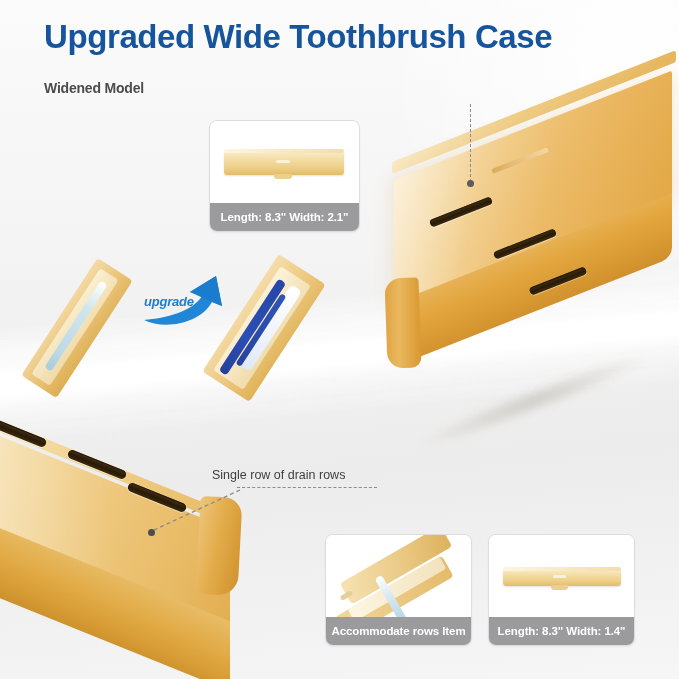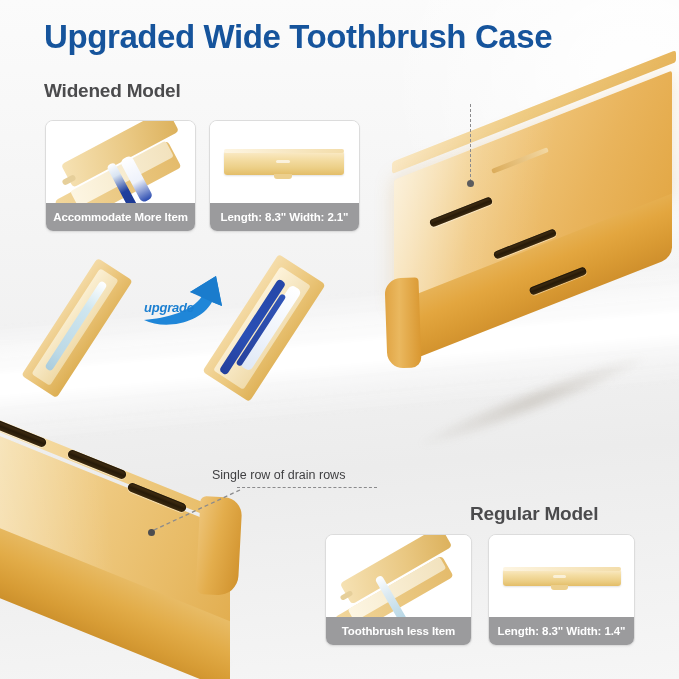--- a/index.html
+++ b/index.html
@@ -23,21 +23,21 @@
   .diag-shadow{position:absolute;left:-60px;top:372px;width:820px;height:70px;
     background:linear-gradient(180deg,rgba(206,206,208,.55) 0%,rgba(236,236,238,0) 100%);
     transform:rotate(-5.2deg);transform-origin:left top;filter:blur(3px);}
   .corner-glow{position:absolute;right:-120px;top:-80px;width:420px;height:380px;
     background:radial-gradient(ellipse at 60% 40%,rgba(255,255,255,.95),rgba(255,255,255,0) 70%);}
 
   
   .title{position:absolute;left:44px;top:18px;width:600px;
     font-size:33px;font-weight:bold;color:#16549c;letter-spacing:-.4px;
     white-space:nowrap;}
-  .sec-head{position:absolute;font-size:19px;font-weight:bold;color:#4b4b4d;letter-spacing:-.2px;white-space:nowrap;}
+  .sec-head{position:absolute;font-size:14px;font-weight:bold;color:#4b4b4d;letter-spacing:-.2px;white-space:nowrap;}
   .sec-widened{left:44px;top:80px;}
   .sec-regular{left:470px;top:503px;}
 
   
   .anno{position:absolute;font-size:12.5px;color:#3f3f41;white-space:nowrap;}
   .anno-multi{left:376px;top:86px;}
   .anno-single{left:212px;top:468px;}
   .lead-v{position:absolute;left:470px;top:104px;width:0;height:78px;
     border-left:1.3px dashed #8b8b8d;}
   .lead-dot{position:absolute;width:7px;height:7px;border-radius:50%;background:#5c5c5e;}
@@ -139,21 +139,21 @@
     transform:rotate(33deg);transform-origin:center;border-radius:4px;}
   .ma-paste{position:absolute;left:46px;top:22px;width:13px;height:96px;
     background:linear-gradient(180deg,#ffffff,#eef3fb 60%,#dfe8f5);
     transform:rotate(33deg);transform-origin:center;border-radius:5px;}
   .ma-acc{position:absolute;left:40px;top:30px;width:6px;height:84px;
     background:linear-gradient(180deg,#3155b8,#26429e);
     transform:rotate(33deg);transform-origin:center;border-radius:3px;}
 
   
   .upgrade{position:absolute;left:138px;top:268px;width:100px;height:62px;}
-  .upgrade-text{position:absolute;left:6px;top:32px;font-size:13px;font-style:italic;
+  .upgrade-text{position:absolute;left:6px;top:26px;font-size:13px;font-style:italic;
     font-weight:bold;color:#1b7fd1;letter-spacing:-.2px;}
 
   
   .ci{position:absolute;inset:0;overflow:hidden;}
   .ob-lid{position:absolute;background:linear-gradient(110deg,#f6e2b4,#e9c781 60%,#dcb15c);}
   .ob-base{position:absolute;background:linear-gradient(100deg,#f2d79c,#e4bb6b);}
   .ob-in{position:absolute;background:linear-gradient(100deg,#fdf6e3,#f2e2bd);}
   .bar-side{position:absolute;border-radius:3px;}
 </style>
 </head>
@@ -189,45 +189,31 @@
     <div class="lc-front"></div>
     <div class="lc-endcap"></div>
     <div class="hole lc-h1"></div>
     <div class="hole lc-h2"></div>
     <div class="hole lc-h3"></div>
   </div>
 
   <div class="title">Upgraded Wide Toothbrush Case</div>
 
   <div class="sec-head sec-widened">Widened Model</div>
-  <div class="sec-head sec-regular">Regular Model</div>
 
   <div class="lead-v"></div>
   <div class="lead-dot dot-multi"></div>
 
   <div class="anno anno-single">Single row of drain rows</div>
   <div class="lead-h"></div>
   <svg class="lead-diag" viewBox="0 0 92 44">
     <line x1="90" y1="2" x2="4" y2="42" stroke="#8b8b8d" stroke-width="1.3" stroke-dasharray="4 3"></line>
   </svg>
   <div class="lead-dot dot-single"></div>
 
-  <div class="card c1">
-    <div class="pic">
-      <div class="ci">
-        <div class="ob-base" style="left:8px;top:48px;width:128px;height:30px;transform:rotate(-28deg);border-radius:4px;"></div>
-        <div class="ob-in" style="left:22px;top:44px;width:108px;height:18px;transform:rotate(-28deg);border-radius:3px;"></div>
-        <div class="ob-lid" style="left:14px;top:14px;width:120px;height:26px;transform:rotate(-28deg);border-radius:4px;"></div>
-        <div style="position:absolute;left:72px;top:40px;width:9px;height:52px;background:linear-gradient(180deg,#ffffff,#d8e4f2 25%,#1f3f9e 60%,#1b3790);transform:rotate(-28deg);border-radius:4px;"></div>
-        <div style="position:absolute;left:84px;top:34px;width:13px;height:48px;background:linear-gradient(180deg,#ffffff,#eef2fb 55%,#2a4bb0);transform:rotate(-28deg);border-radius:5px;"></div>
-        <div style="position:absolute;left:16px;top:56px;width:14px;height:6px;background:#e6cf9a;transform:rotate(-28deg);border-radius:3px;"></div>
-      </div>
-    </div>
-    <div class="cap">Accommodate More Item</div>
-  </div>
 
   <div class="card c2">
     <div class="pic">
       <div class="ci">
         <div class="bar-side" style="left:14px;top:30px;width:120px;height:24px;background:linear-gradient(180deg,#fbeccb 0%,#f4dda4 35%,#eccf87 70%,#e3bd68 100%);box-shadow:0 1px 2px rgba(0,0,0,.12);"></div>
         <div style="position:absolute;left:14px;top:28px;width:120px;height:4px;background:linear-gradient(90deg,#fdf5e2,#f3ddaa);border-radius:2px;"></div>
         <div style="position:absolute;left:64px;top:53px;width:18px;height:5px;background:#eccf8d;border-radius:0 0 3px 3px;"></div>
         <div style="position:absolute;left:66px;top:39px;width:14px;height:3px;background:rgba(255,255,255,.65);border-radius:2px;"></div>
       </div>
     </div>
@@ -259,21 +245,21 @@
   <div class="card c3">
     <div class="pic">
       <div class="ci">
         <div class="ob-base" style="left:6px;top:50px;width:124px;height:24px;transform:rotate(-30deg);border-radius:4px;"></div>
         <div class="ob-in" style="left:18px;top:47px;width:106px;height:14px;transform:rotate(-30deg);border-radius:3px;"></div>
         <div class="ob-lid" style="left:12px;top:18px;width:116px;height:24px;transform:rotate(-30deg);border-radius:4px;"></div>
         <div style="position:absolute;left:62px;top:38px;width:8px;height:56px;background:linear-gradient(180deg,#ffffff,#dceaf2 35%,#b9d8e6 85%);transform:rotate(-30deg);border-radius:4px;"></div>
         <div style="position:absolute;left:14px;top:58px;width:13px;height:5px;background:#e6cf9a;transform:rotate(-30deg);border-radius:3px;"></div>
       </div>
     </div>
-    <div class="cap">Toothbrush less Item</div>
+    <div class="cap">Accommodate rows Item</div>
   </div>
 
   <div class="card c4">
     <div class="pic">
       <div class="ci">
         <div class="bar-side" style="left:14px;top:34px;width:118px;height:17px;background:linear-gradient(180deg,#fbeccb 0%,#f4dda4 35%,#eccf87 70%,#e3bd68 100%);box-shadow:0 1px 2px rgba(0,0,0,.12);"></div>
         <div style="position:absolute;left:14px;top:32px;width:118px;height:3.5px;background:linear-gradient(90deg,#fdf5e2,#f3ddaa);border-radius:2px;"></div>
         <div style="position:absolute;left:62px;top:50px;width:17px;height:5px;background:#eccf8d;border-radius:0 0 3px 3px;"></div>
         <div style="position:absolute;left:64px;top:40px;width:13px;height:3px;background:rgba(255,255,255,.6);border-radius:2px;"></div>
       </div>

